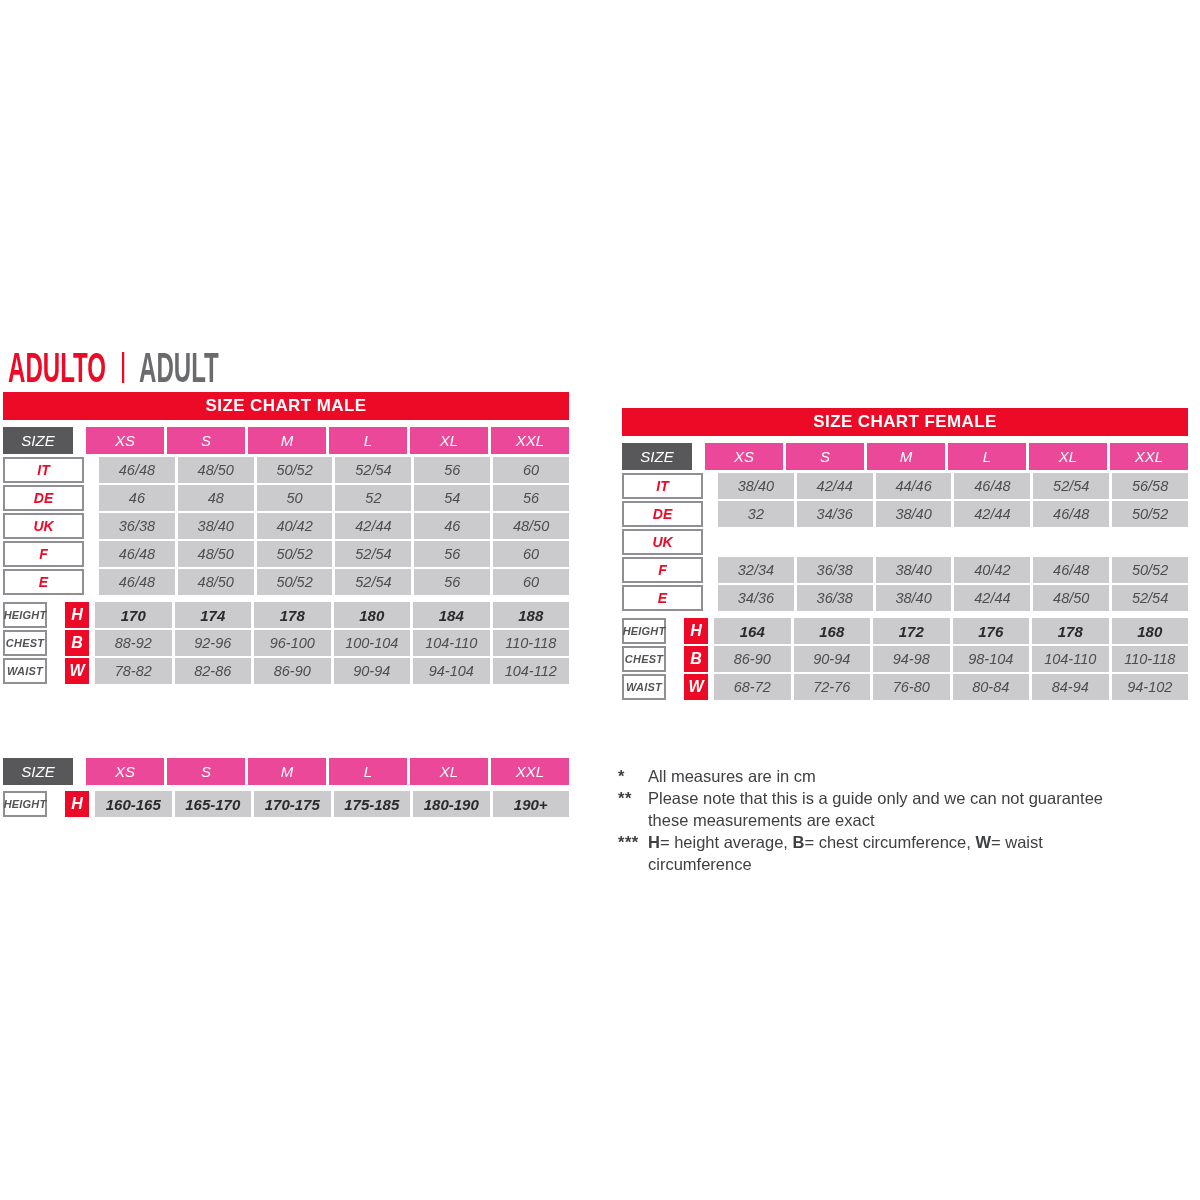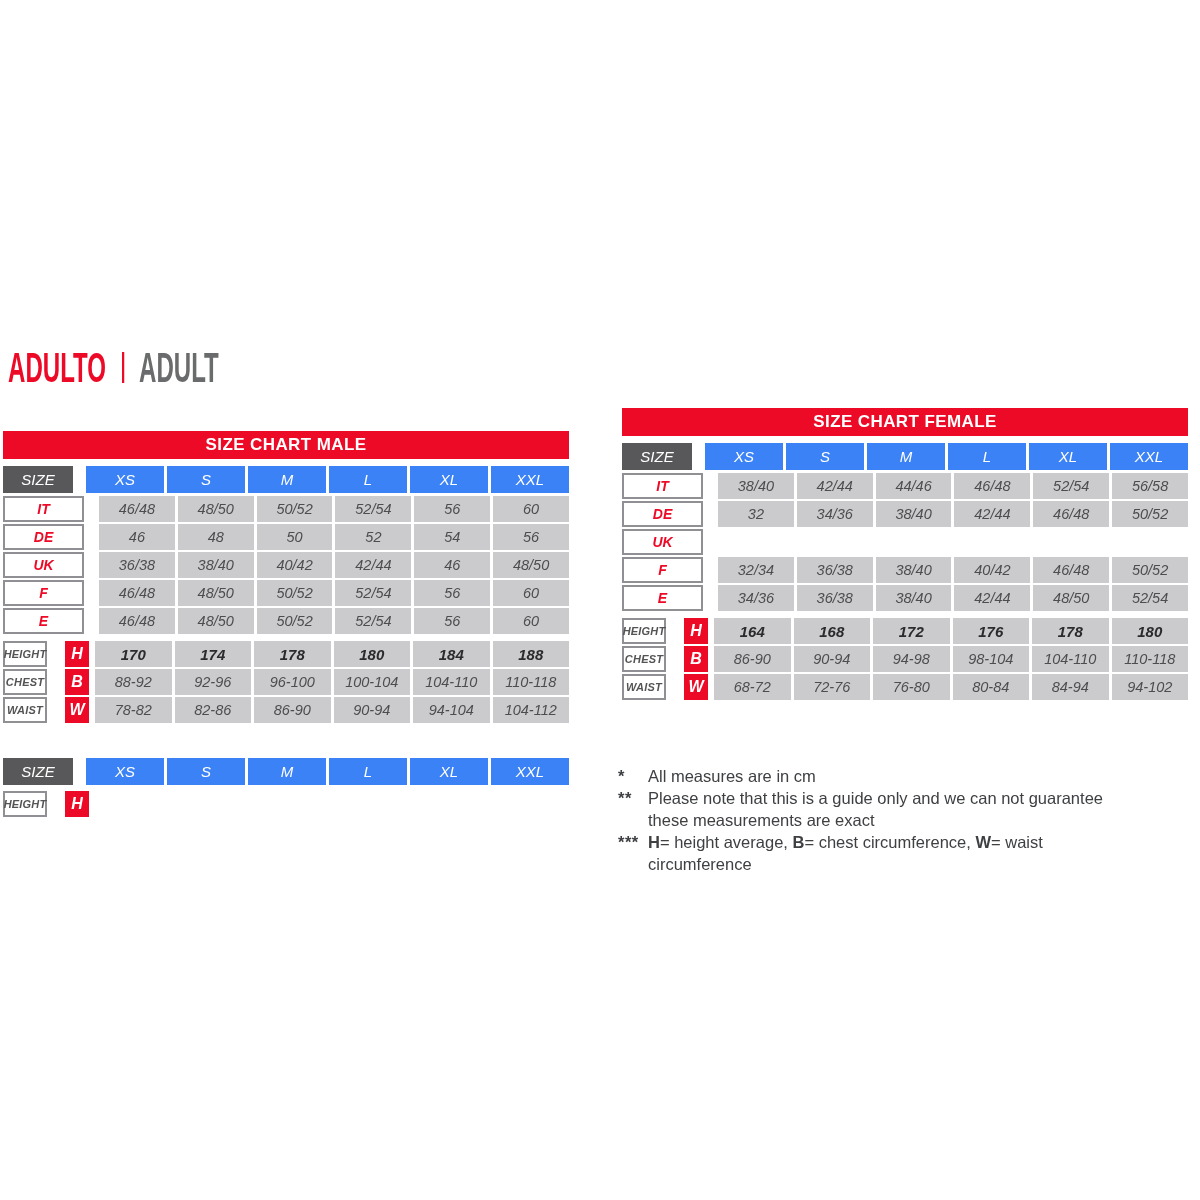--- a/index.html
+++ b/index.html
@@ -11,36 +11,36 @@
   }
   
   .page-title { position:absolute; left:8px; top:350px; height:34px; }
   .page-title span { display:inline-block; font-weight:bold; font-size:43px; line-height:34px; transform:scaleX(0.56); transform-origin:0 50%; white-space:nowrap; }
   .t-primary { position:absolute; left:0; top:0; color:#ED0A26; }
   .t-sep { position:absolute; left:114px; top:2px; width:4px; height:31px; background:#ED0A26; }
   .t-secondary { position:absolute; left:131px; top:0; color:#6A6B6D; }
 
   
   .size-table { position:absolute; width:566px; }
-  #table-male   { left:3px;   top:431px; }
+  #table-male   { left:3px;   top:392px; }
   #table-female { left:622px; top:408px; }
   #table-unisex { left:3px;   top:758px; }
 
   .banner { height:28px; background:#ED0A26; color:#fff; display:flex; align-items:center; justify-content:center;
             font-weight:bold; font-size:17px; letter-spacing:0.4px; margin-bottom:7px; }
   .trow { display:flex; align-items:stretch;font-style:italic; }
   .header-row { height:27px; margin-bottom:3px; }
   #table-unisex .header-row { margin-bottom:6px; }
   .body-row { height:26px; margin-bottom:2px; }
   .measure-row { height:26px; margin-bottom:2px; }
   .group-spacer { height:5px; }
 
   .cell { display:flex; align-items:center; justify-content:center; }
   .size-head { width:70px; margin-right:13px; background:#58585A; color:#fff; font-size:15px; flex:none; }
-  .head-cell { background:#3b82f6; color:#fff; font-size:15px; }
+  .head-cell { background:#ec4899; color:#fff; font-size:15px; }
   .dgrid { flex:1; display:flex; gap:3px; }
   .dgrid .cell { flex:1; }
   .data-cell { background:#CBCBCD; color:#4D4D4F; font-size:14.5px; }
   .data-cell.bold { font-weight:bold; color:#2B2B2D; font-size:15px; }
 
   .label-box { width:81px; margin-right:15px; flex:none; background:#fff; border:2px solid #909094;
                color:#ED0A26; font-weight:bold; font-size:14px; display:flex; align-items:center; justify-content:center;text-align:right; }
   .mlabel-box { width:44px; margin-right:18px; flex:none; background:#fff; border:2px solid #909094;
                color:#545456; font-weight:bold; font-size:11px; letter-spacing:0.2px;
                display:flex; align-items:center; justify-content:center; }
@@ -275,20 +275,28 @@
         <div class="cell head-cell">S</div>
         <div class="cell head-cell">M</div>
         <div class="cell head-cell">L</div>
         <div class="cell head-cell">XL</div>
         <div class="cell head-cell">XXL</div>
       </div>
     </div>
     <div class="trow measure-row">
       <div class="mlabel-box">HEIGHT</div>
       <div class="badge">H</div>
+      <div class="dgrid">
+        <div class="cell data-cell bold">160-165</div>
+        <div class="cell data-cell bold">165-170</div>
+        <div class="cell data-cell bold">170-175</div>
+        <div class="cell data-cell bold">175-185</div>
+        <div class="cell data-cell bold">180-190</div>
+        <div class="cell data-cell bold">190+</div>
+      </div>
     </div>
   </section>
 
 <aside class="footnotes" id="footnotes">
     <div class="fn-item">
       <div class="fn-marker">*</div>
       <div class="fn-text"><span>All measures are in cm</span></div>
     </div>
     <div class="fn-item">
       <div class="fn-marker">**</div>

